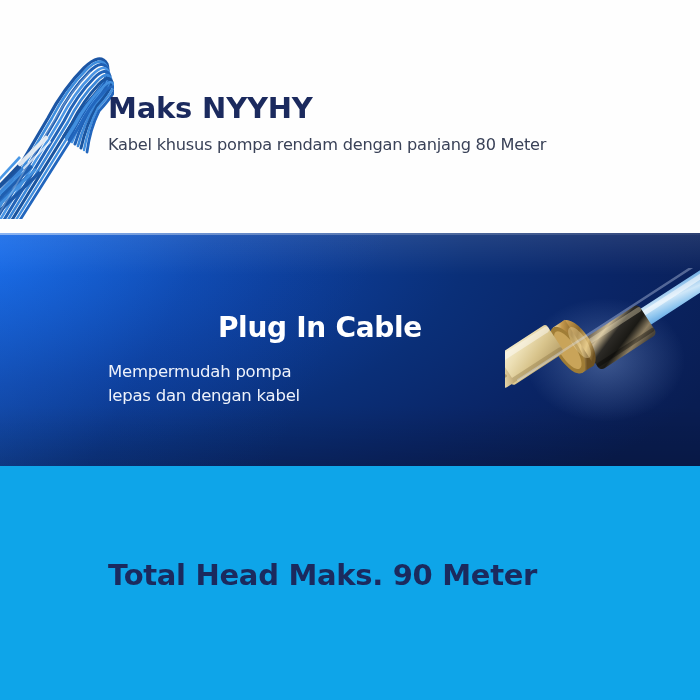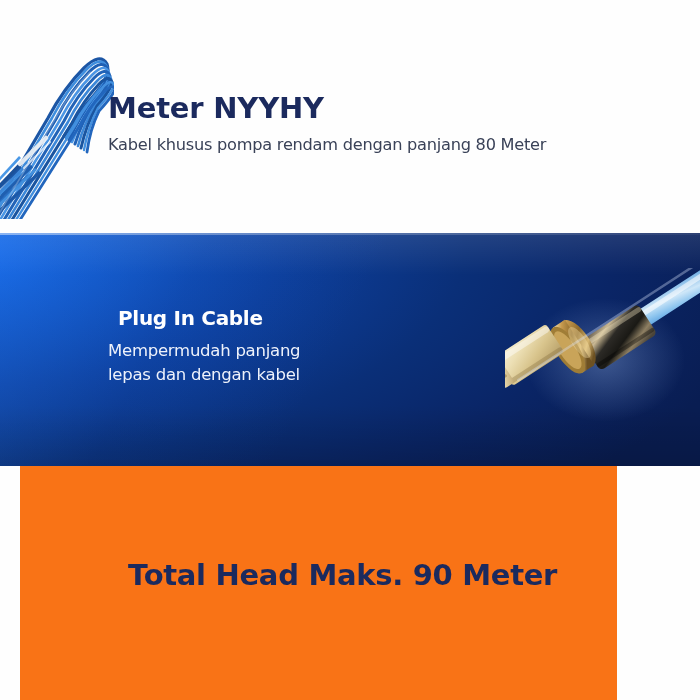--- a/index.html
+++ b/index.html
@@ -93,27 +93,28 @@
     pointer-events: none;
   }
   .banner-text {
     position: absolute;
     left: 108px;
     top: 64px;
     width: 330px;
   }
   .title-light {
     font-family: "DejaVu Sans", sans-serif;
-    font-size: 20px;
+    font-size: 28px;
     font-weight: bold;
     color: #ffffff;
     letter-spacing: -0.3px;
     line-height: 1.1;
-    margin: 10px;
+    margin: 16px;
     white-space: nowrap;
+    text-align: right;
   }
   .subtitle-light {
     font-family: "DejaVu Sans", sans-serif;
     font-size: 16.5px;
     font-weight: normal;
     color: #eef2fb;
     letter-spacing: -0.25px;
     line-height: 1.45;
     margin: 9px 0 0 0;
   }
@@ -125,24 +126,23 @@
     width: 200px;
     height: 180px;
     pointer-events: none;
   }
 
   
   .section-head {
     position: absolute;
     left: 0;
     top: 466px;
-    width: 597px;
+    width: 700px;
     height: 234px;
-    background: #f97316;
-    margin-left: 20px;
+    background: #0ea5e9;
   }
   .head-text {
     position: absolute;
     left: 108px;
     top: 92px;
     width: 580px;
   }
   .title-head {
     font-family: "DejaVu Sans", sans-serif;
     font-size: 29px;
@@ -219,33 +219,33 @@
             <path d="M 26 150 L 52 124" stroke="#e9eef4" stroke-width="4.5" stroke-linecap="round" opacity="0.95"></path>
             <path d="M 30 154 L 56 128" stroke="#ffffff" stroke-width="2" stroke-linecap="round" opacity="0.7"></path>
           </g>
 
           <path d="M 6 198 L 64 100 Q 78 76 96 58" stroke="rgba(255,255,255,0.25)" stroke-width="1.6" fill="none" stroke-linecap="round"></path>
         </g>
       </svg>
     </div>
 
     <div class="cable-text">
-      <h2 class="title-dark">Meter NYYHY</h2>
+      <h2 class="title-dark">Maks NYYHY</h2>
       <p class="subtitle-dark">Kabel khusus pompa rendam dengan panjang 80 Meter</p>
     </div>
   </div>
 
   <div class="section-banner">
     <div class="banner-sheen"></div>
     <div class="banner-topline"></div>
 
     <div class="banner-text">
       <h2 class="title-light">Plug In Cable</h2>
       <p class="subtitle-light">
-        <span>Mempermudah panjang</span>
+        <span>Mempermudah pompa</span>
         <span>lepas dan dengan kabel</span>
       </p>
     </div>
 
     <div class="connector-art">
       <svg viewBox="0 0 200 180" width="200" height="180" xmlns="http://www.w3.org/2000/svg">
         <defs>
           <linearGradient id="cableBlue" x1="0" y1="1" x2="1" y2="0">
             <stop offset="0%" stop-color="#3f8fd8"></stop>
             <stop offset="35%" stop-color="#8fc6ef"></stop>

